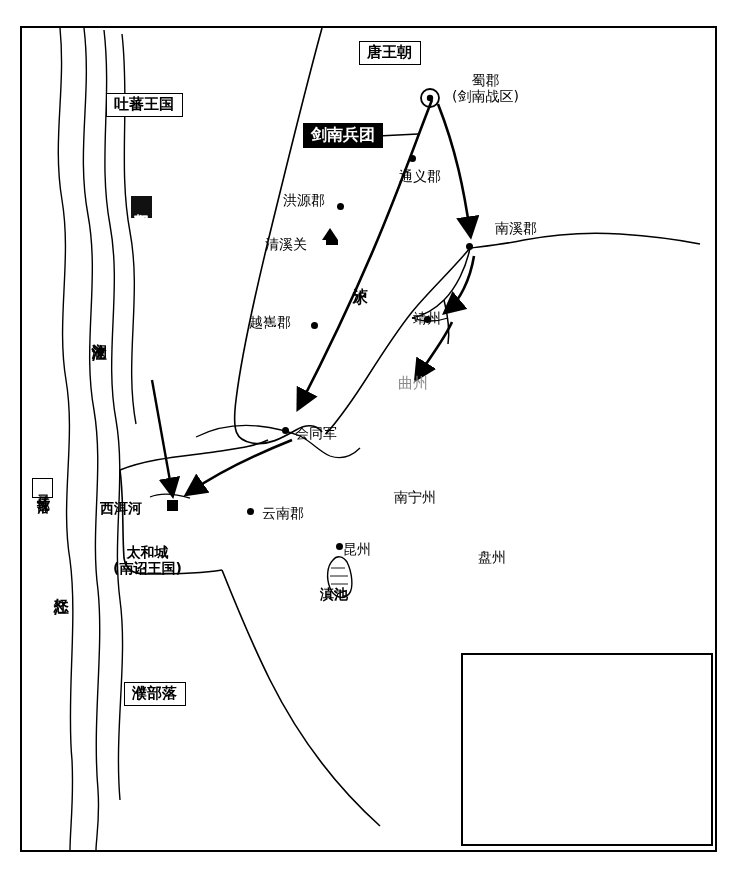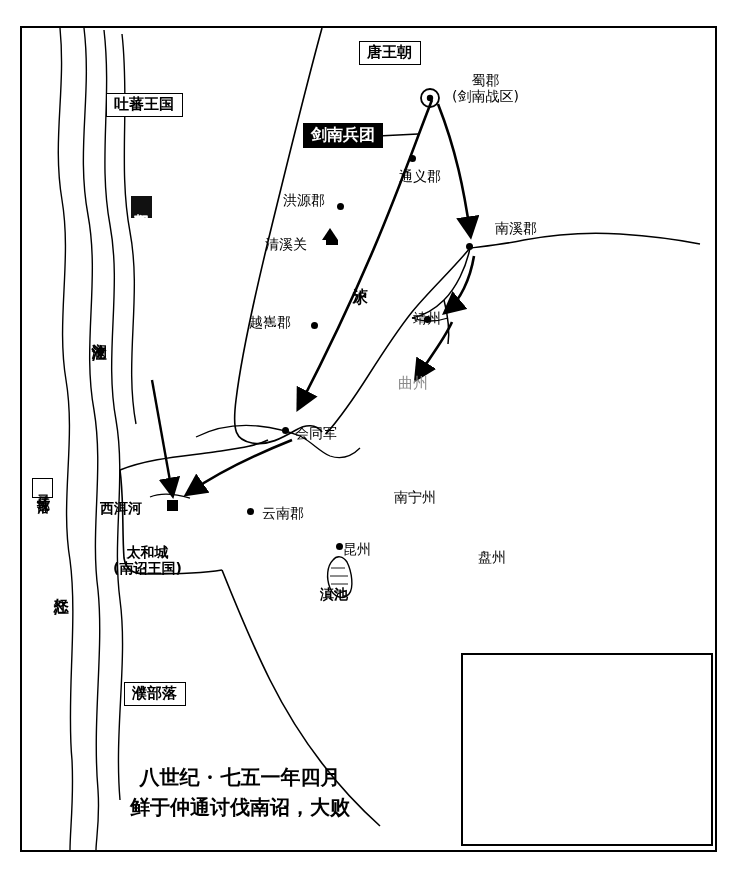--- a/index.html
+++ b/index.html
@@ -271,18 +271,14 @@
   <div class="lbl lbl-bold" style="left:320px; top:586px;">滇池</div>
 
   <div class="lbl lbl-river vert" style="left:90px; top:330px;">澜沧江</div>
 
   <div class="lbl lbl-river vert" style="left:52px; top:586px;">怒江</div>
 
   <div class="lbl lbl-river vert" style="left:351px; top:276px;">泸水</div>
 
   <div class="inset"></div>
 
-  <div class="caption" style="left:70px; top:762px; width:340px;">
-    <span>八世纪 · 七五一年四月</span><br>
-    <span>鲜于仲通讨伐南诏，大败</span>
-  </div>
 
 </div>
 
 </body></html>

